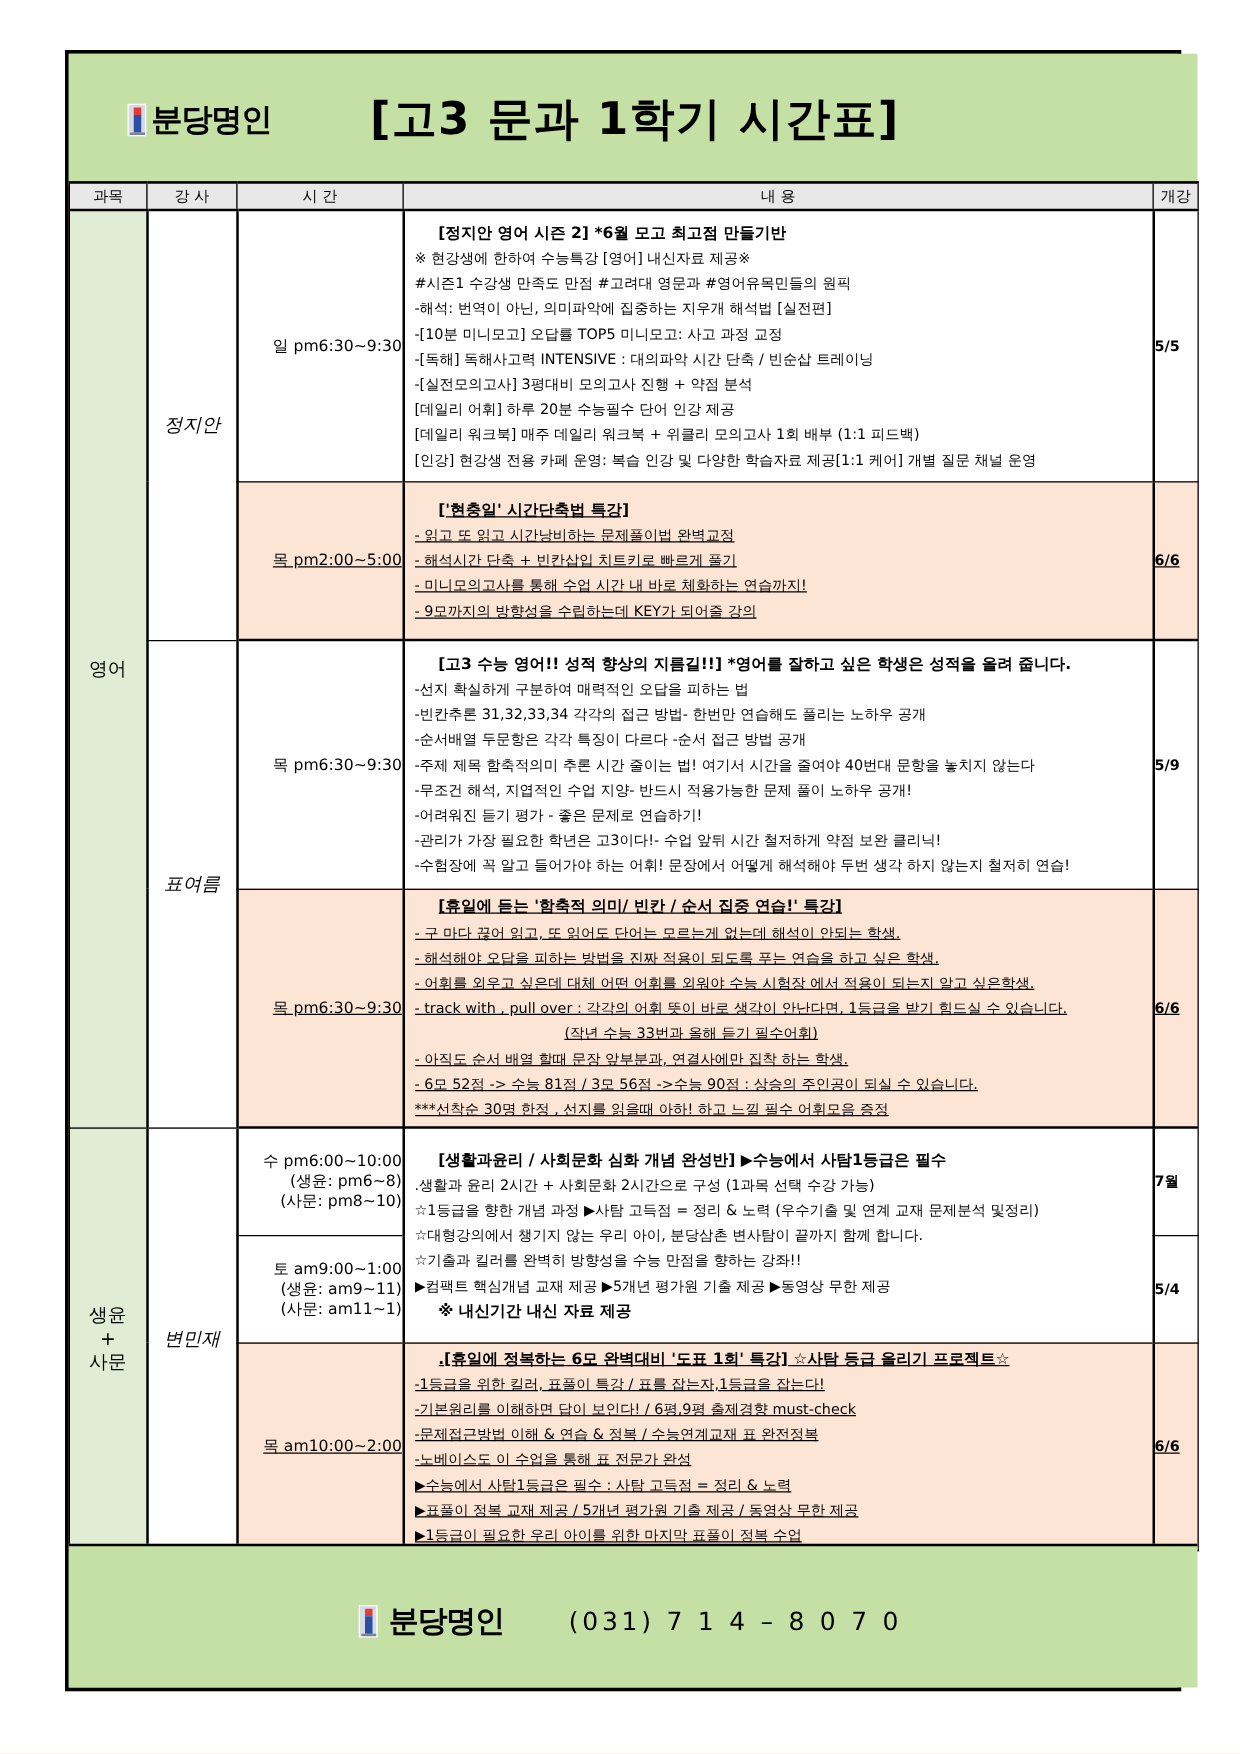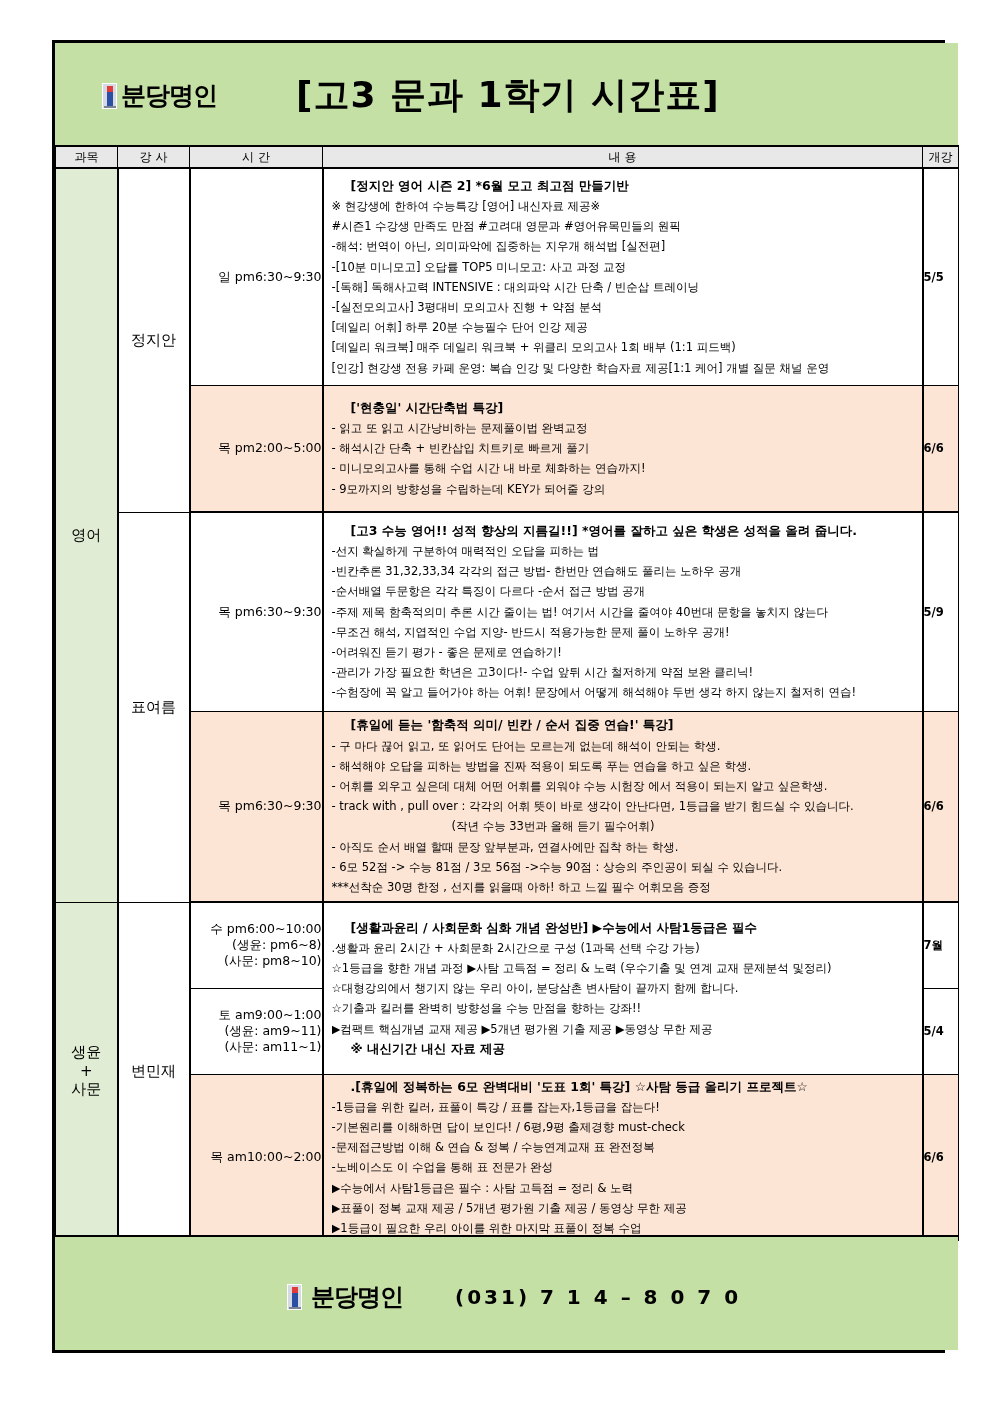--- a/index.html
+++ b/index.html
@@ -37,38 +37,38 @@
       border-collapse: collapse; table-layout: fixed; background: #7f1d1d;
     }
     #schedule td, #schedule th {
       border: 1px solid #000; vertical-align: middle;
     }
     #schedule th {
       height: 22px; background: #e8e8e8; font-size: 12px; font-weight: normal;
       text-align: center; border-top: 2px solid #000; border-bottom: 2px solid #000;
     }
     .c-subj { background: #e0edd4; text-align: center; font-size: 15px; border-right: 2px solid #000 !important; }
-    .c-teach { background: #fff; text-align: center; font-size: 15px; border-right: 2px solid #000 !important; }
+    .c-teach { background: #fff; text-align: center; font-size: 15px; border-right: 2px solid #000 !important; font-style: italic; }
     .c-time { font-size: 12.5px; padding-left: 10px; border-right: 2px solid #000 !important; line-height: 16px; text-align: right; }
     .c-content { font-size: 11.5px; padding: 2px 8px; line-height: 20.2px; border-right: 2px solid #000 !important; }
     .c-count { font-size: 11.5px; font-weight: bold; text-align: left; }
-    .peach { background: #fde5d6; }
+    .peach { background: #fde5d6; text-decoration: underline; }
     .white { background: #fff; }
     .line { white-space: nowrap; overflow: hidden; }
     .line.bold { font-weight: bold; font-size: 12.5px; margin-left: 19px; }
     .line.center { padding-left: 120px; }
     .block-end td { border-bottom: 2px solid #000 !important; }
 
     #footer {
       position: absolute; left: 0; top: 1192px; width: 903px; height: 115px;
       background: #c5e0a5; border-top: 2px solid #000;
     }
     #footer-logo { left: 232px; top: 47px; }
     #footer-brand { position: absolute; left: 256px; top: 44px; font-size: 24px; font-weight: bold; letter-spacing: -1px; }
-    #footer-phone { position: absolute; left: 400px; top: 48px; font-size: 20px; font-weight: bold; letter-spacing: 3px; }
+    #footer-phone { position: absolute; left: 400px; top: 48px; font-size: 20px; font-weight: normal; letter-spacing: 3px; }
   </style>
 </head>
 <body>
 
 <div id="sheet">
 
   <div id="title-bar">
     <div id="title-logo" class="logo-icon">
       <span class="red"></span>
         <span class="blue"></span>

